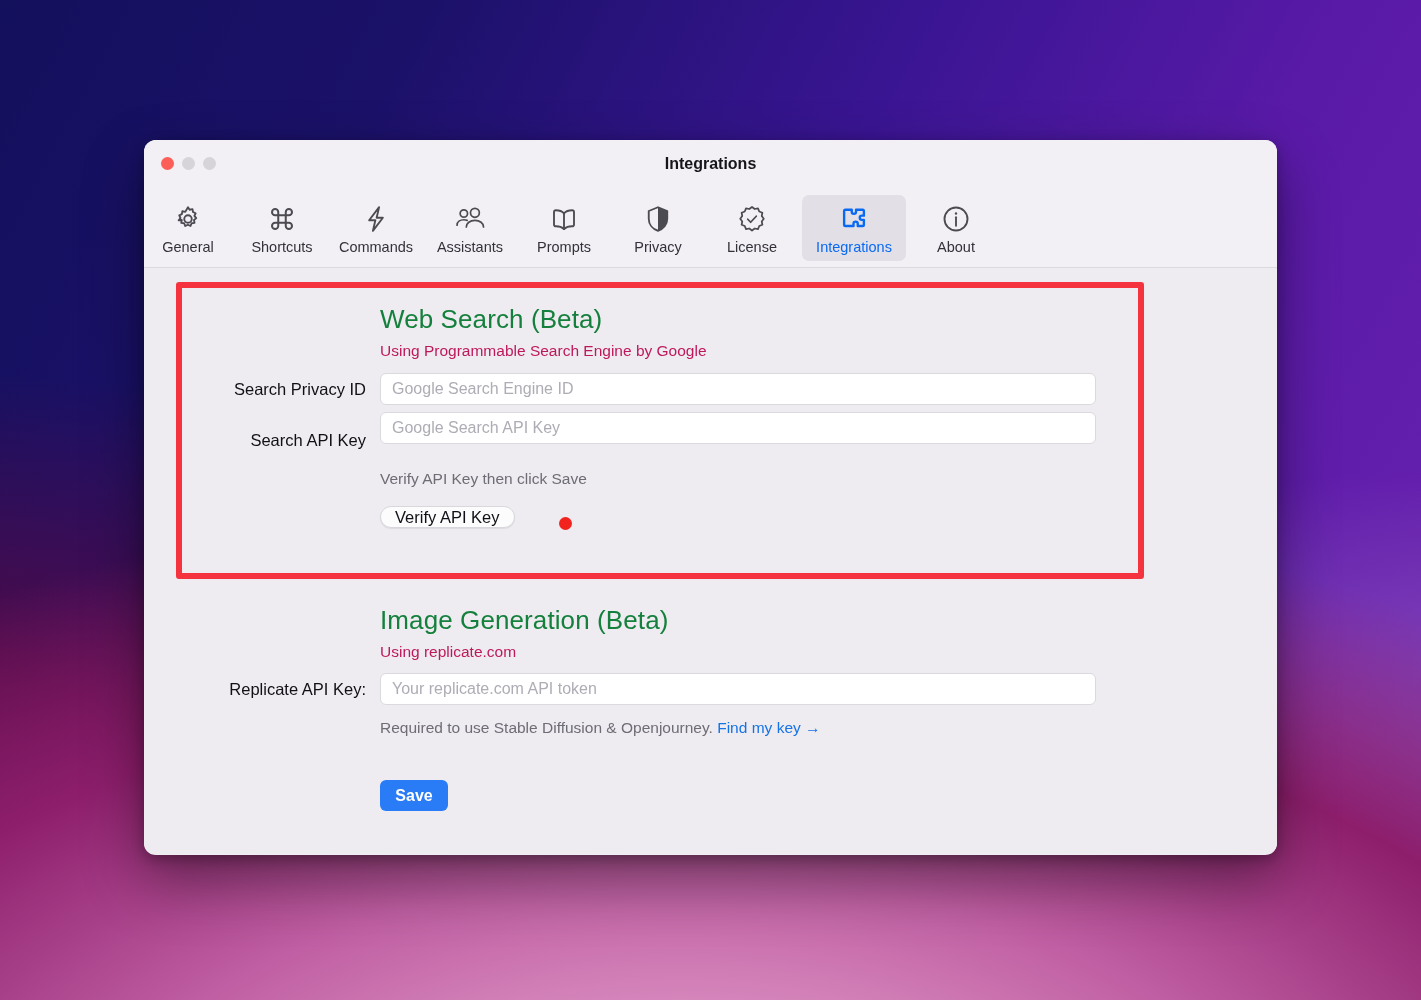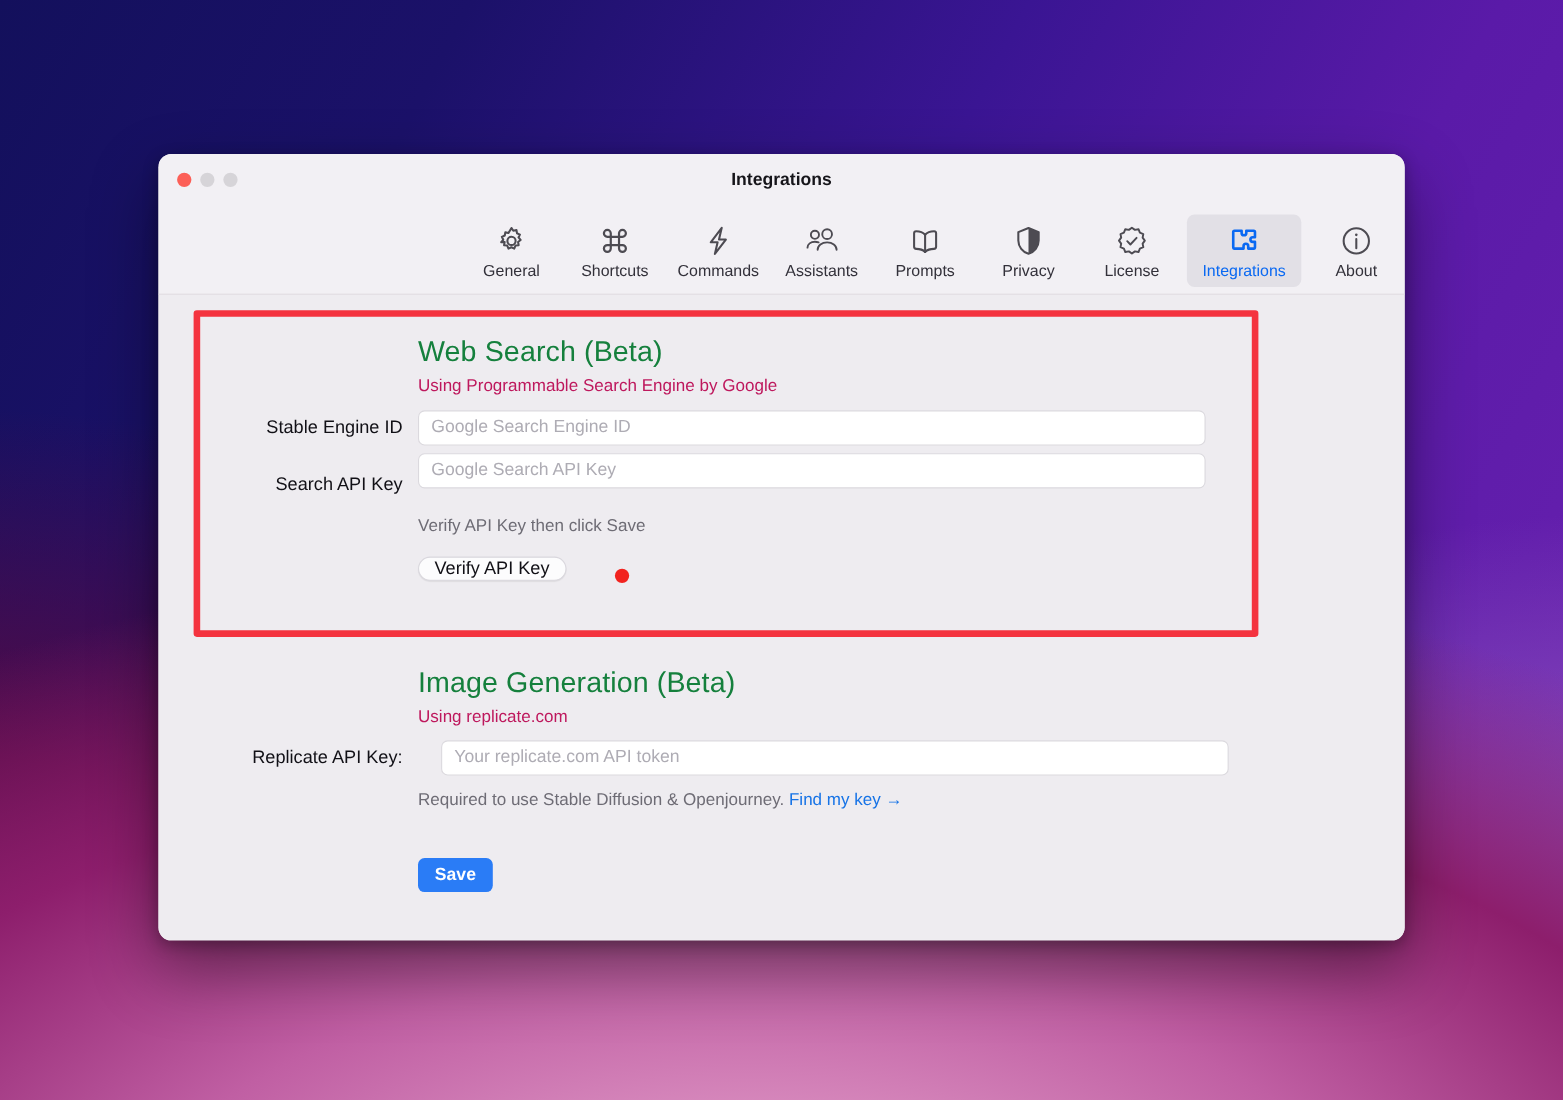--- a/index.html
+++ b/index.html
@@ -60,21 +60,21 @@
     top: 15px;
     text-align: center;
     font-size: 16px;
     font-weight: bold;
     color: #16151a;
   }
 
   
   #toolbar {
     display: flex;
-    justify-content: flex-end;
+    justify-content: flex-start;
     align-items: flex-end;
     gap: 6px;
     height: 78px;
     background: #f2f0f4;
     border-bottom: 1px solid #dcdadf;
     padding-bottom: 6px;
   }
   .tab {
     display: flex;
     flex-direction: column;
@@ -312,36 +312,36 @@
 
     </div>
 
     <div id="content">
 
       <div id="highlight-box"></div>
 
       <div class="section-head" style="left:236px; top:36px;">Web Search (Beta)</div>
       <div class="section-sub" style="left:236px; top:74px;">Using Programmable Search Engine by Google</div>
 
-      <div class="field-label" style="left:0px; top:112px; width:222px;">Stable Engine ID</div>
+      <div class="field-label" style="left:0px; top:112px; width:222px;">Search Privacy ID</div>
       <input class="field-input" style="left: 236px; top: 105px; width: 716px;" type="text" placeholder="Google Search Engine ID">
 
       <div class="field-label" style="left:0px; top:163px; width:222px;">Search API Key</div>
       <input class="field-input" style="left: 236px; top: 144px; width: 716px;" type="text" placeholder="Google Search API Key">
 
       <div class="hint" style="left:236px; top:202px;">Verify API Key then click Save</div>
 
       <button id="verify-btn" style="left:236px; top:238px;">Verify API Key</button>
       <div id="verify-status-dot" style="left:415px; top:249px;"></div>
 
       <div class="section-head" style="left:236px; top:337px;">Image Generation (Beta)</div>
       <div class="section-sub" style="left:236px; top:375px;">Using replicate.com</div>
 
       <div class="field-label" style="left:0px; top:412px; width:222px;">Replicate API Key:</div>
-      <input class="field-input" style="left: 236px; top: 405px; width: 716px; margin-left: 21px;" type="text" placeholder="Your replicate.com API token">
+      <input class="field-input" style="left: 236px; top: 405px; width: 716px;" type="text" placeholder="Your replicate.com API token">
 
       <div class="hint" style="left:236px; top:451px;">
         <span>Required to use Stable Diffusion &amp; Openjourney.</span>
         <a href="#">Find my key →</a>
       </div>
 
       <button id="save-btn" style="left:236px; top:512px;">Save</button>
 
     </div>
   </div>

